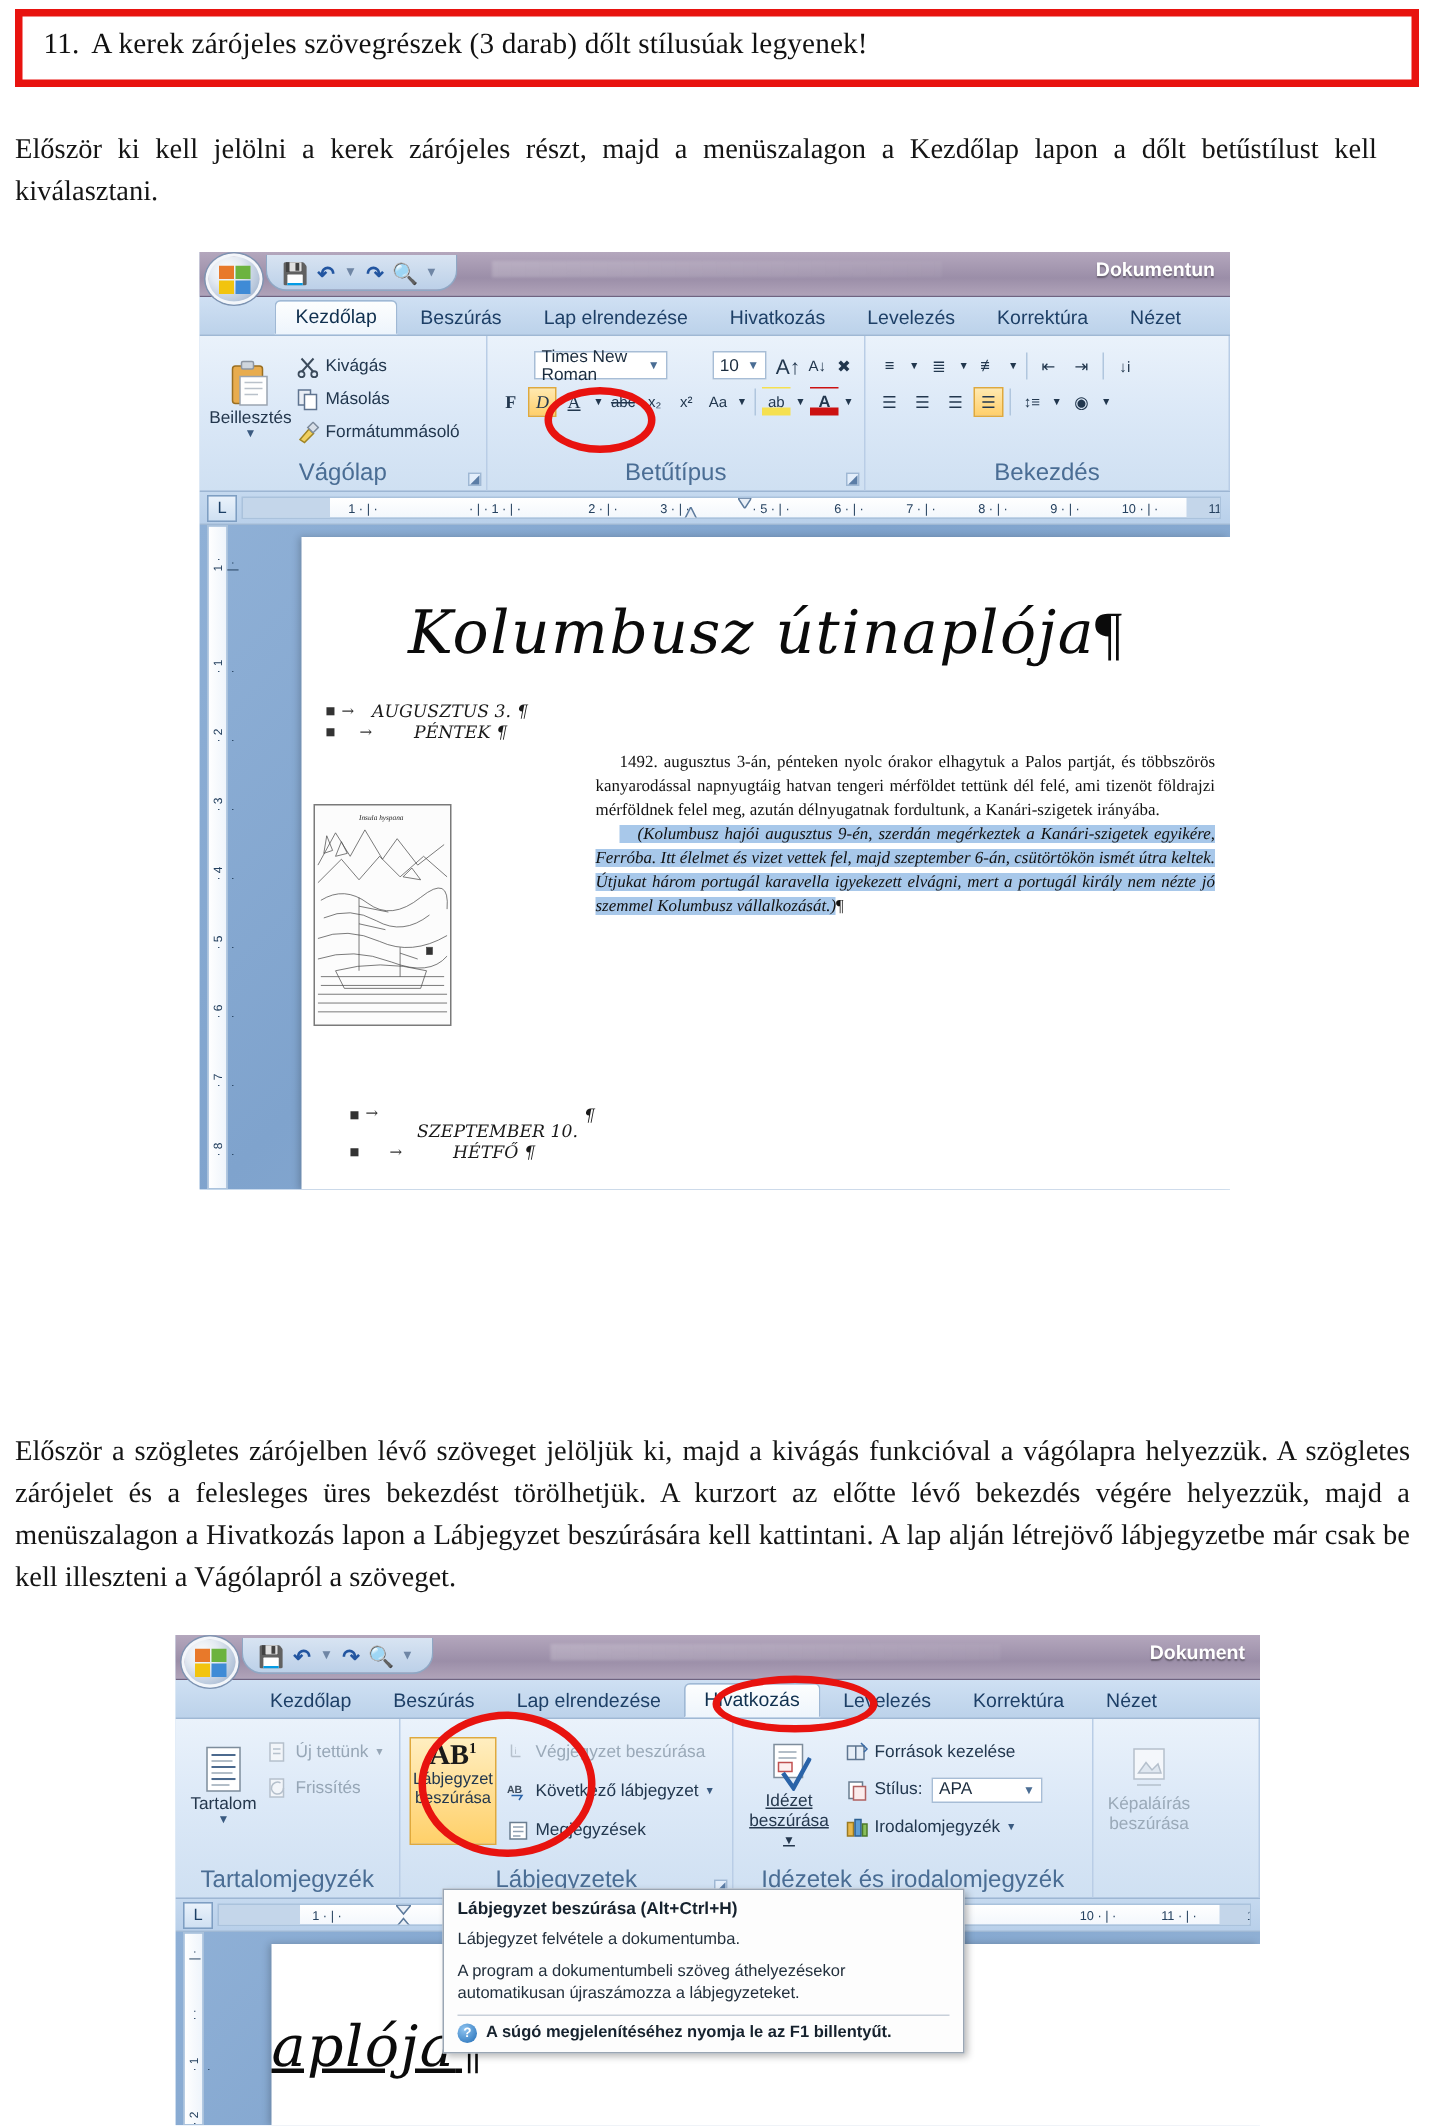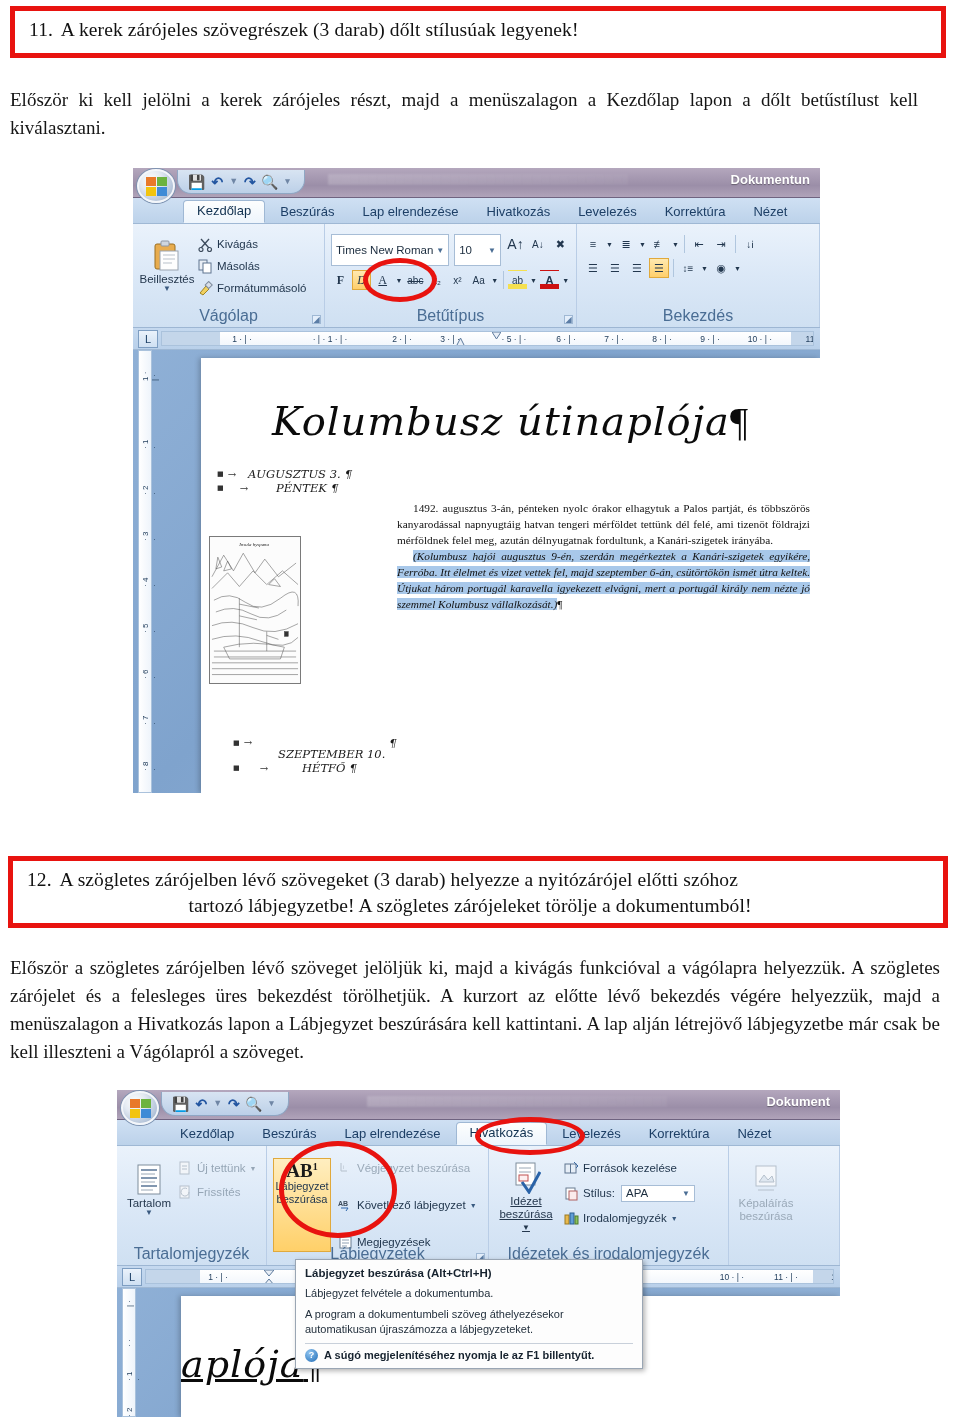--- a/index.html
+++ b/index.html
@@ -147,22 +147,22 @@
   .bigbtn .bicon { width: 30px; height: 32px; position: relative; }
   .bigbtn .blabel { margin-top: 1px; line-height: 1.05; text-align:center; }
   .bigbtn .barrow { font-size: 8px; color:#3a5a80; margin-top:-1px; }
   .smallrow { display:flex; align-items:center; gap:4px; font-size: 11.5px; color:#22374e; height: 20px; }
   .smallrow .sicon { width: 15px; height: 15px; position: relative; flex: 0 0 15px; }
 
   
   .fontbox {
     display:flex; align-items:center;
     background:#fff; border:1px solid #a7bdd6;
-    height: 32px; font-size: 11.5px; color:#1b2c3e;
-    padding: 0 2px 0 4px; margin-right: 2px;
+    height: 19px; font-size: 11.5px; color:#1b2c3e;
+    padding: 0 2px 0 4px; margin-right: 2px; margin-left: 25px;
   }
   .fontbox .fcar { margin-left: auto; font-size: 8px; color:#4a6d94; padding: 0 2px; }
   .tbtn {
     width: 20px; height: 20px; display:flex; align-items:center; justify-content:center;
     font-size: 12px; color:#22374e; border:1px solid transparent;
   }
   .tbtn.on { background: linear-gradient(180deg,#ffe9b0,#ffcf6b); border:1px solid #e0a93c; }
   .sep-v { width:1px; height:18px; background:#b0c6de; margin: 0 2px; }
 
   
@@ -221,21 +221,21 @@
   .doc-list .bull { color:#333; font-size: 7px; }
   .doc-list .arr { color:#333; font-size: 10px; }
   .doc-body {
     position:absolute; left: 196px; top: 142px; right: 10px;
     font-family: "Liberation Serif", serif;
     font-size: 11.3px; line-height: 1.42; color:#111;
     text-align: justify;
   }
   .doc-body p { margin: 0; }
   .doc-body .indent { text-indent: 16px; }
-  .sel-hl { background:#a8c8ea; font-style: italic; }
+  .sel-hl { background:#a8c8ea; font-style: italic; padding-left: 12px; }
   .sel-hl.italic { font-style: italic; }
   .woodcut {
     position:absolute; left: 8px; top: 178px; width: 92px; height: 148px;
     background:#fbfbfb; border:1px solid #7a7a7a; overflow:hidden;
   }
 
   
   .ellipse {
     position: absolute;
     border: 5px solid #e8130f;
@@ -535,27 +535,20 @@
             <span style="margin-left:30px;">HÉTFŐ</span>
               <span>¶</span>
           </div>
         </div>
       </div>
     </div>
   </div>
 
   <div class="ellipse" style="left:363px; top:258px; width:74px; height:44px;"></div>
 
-  <div class="task-box" style="left:8px; top:856px; width:940px; height:72px;">
-    <div class="task-text">
-      <span class="num">12.</span>
-      <span>A szögletes zárójelben lévő szövegeket (3 darab) helyezze a nyitózárójel előtti szóhoz</span>
-      <span class="task-indent">tartozó lábjegyzetbe! A szögletes zárójeleket törölje a dokumentumból!</span>
-    </div>
-  </div>
 
   <div class="body-par" style="left:10px; top:954px; width:930px;">Először a szögletes zárójelben lévő szöveget jelöljük ki, majd a kivágás funkcióval a vágólapra helyezzük. A szögletes zárójelet és a felesleges üres bekezdést törölhetjük. A kurzort az előtte lévő bekezdés végére helyezzük, majd a menüszalagon a Hivatkozás lapon a Lábjegyzet beszúrására kell kattintani. A lap alján létrejövő lábjegyzetbe már csak be kell illeszteni a Vágólapról a szöveget.</div>
 
   <div class="word-shot" style="left:117px; top:1090px; width:723px; height:327px; display:flex; flex-direction:column;">
 
     <div class="wtitlebar">
       <div class="tbar-inner"></div>
       <div class="title-ghost" style="left:250px;"></div>
       <div class="orb">
         <svg class="orb-logo" viewBox="0 0 22 20">
@@ -632,21 +625,21 @@
       </div>
 
       <div class="rgroup" style="width:222px;">
         <div class="gbody">
           <div style="width:58px;margin-top:6px;display:flex;flex-direction:column;align-items:center;
                       background:linear-gradient(180deg,#ffeec0,#ffd069); border:1px solid #e0a93c; padding:2px 0;">
             <span style="font-family:'Liberation Serif',serif;font-size:19px;font-weight:bold;color:#1a1a1a;line-height:1;">AB<sup style="font-size:10px;">1</sup></span>
             <span style="font-size:11px;color:#22374e;line-height:1.15;">Lábjegyzet</span>
             <span style="font-size:11px;color:#22374e;line-height:1.15;">beszúrása</span>
           </div>
-          <div style="display:flex;flex-direction:column;gap:17px;padding-top:6px;margin-left:4px;">
+          <div style="display:flex;flex-direction:column;gap:6px;padding-top:6px;margin-left:4px;">
             <div class="smallrow" style="color:#9aa9b8;">
               <span class="sicon">
                 <svg viewBox="0 0 15 15">
                   <path d="M3 2 L3 10 M3 10 L9 10" stroke="#b5c0cc" fill="none"></path>
                   <text x="5" y="8" font-size="6" fill="#b5c0cc">i</text>
                 </svg>
               </span>
               <span>Végjegyzet beszúrása</span>
             </div>
             <div class="smallrow">

